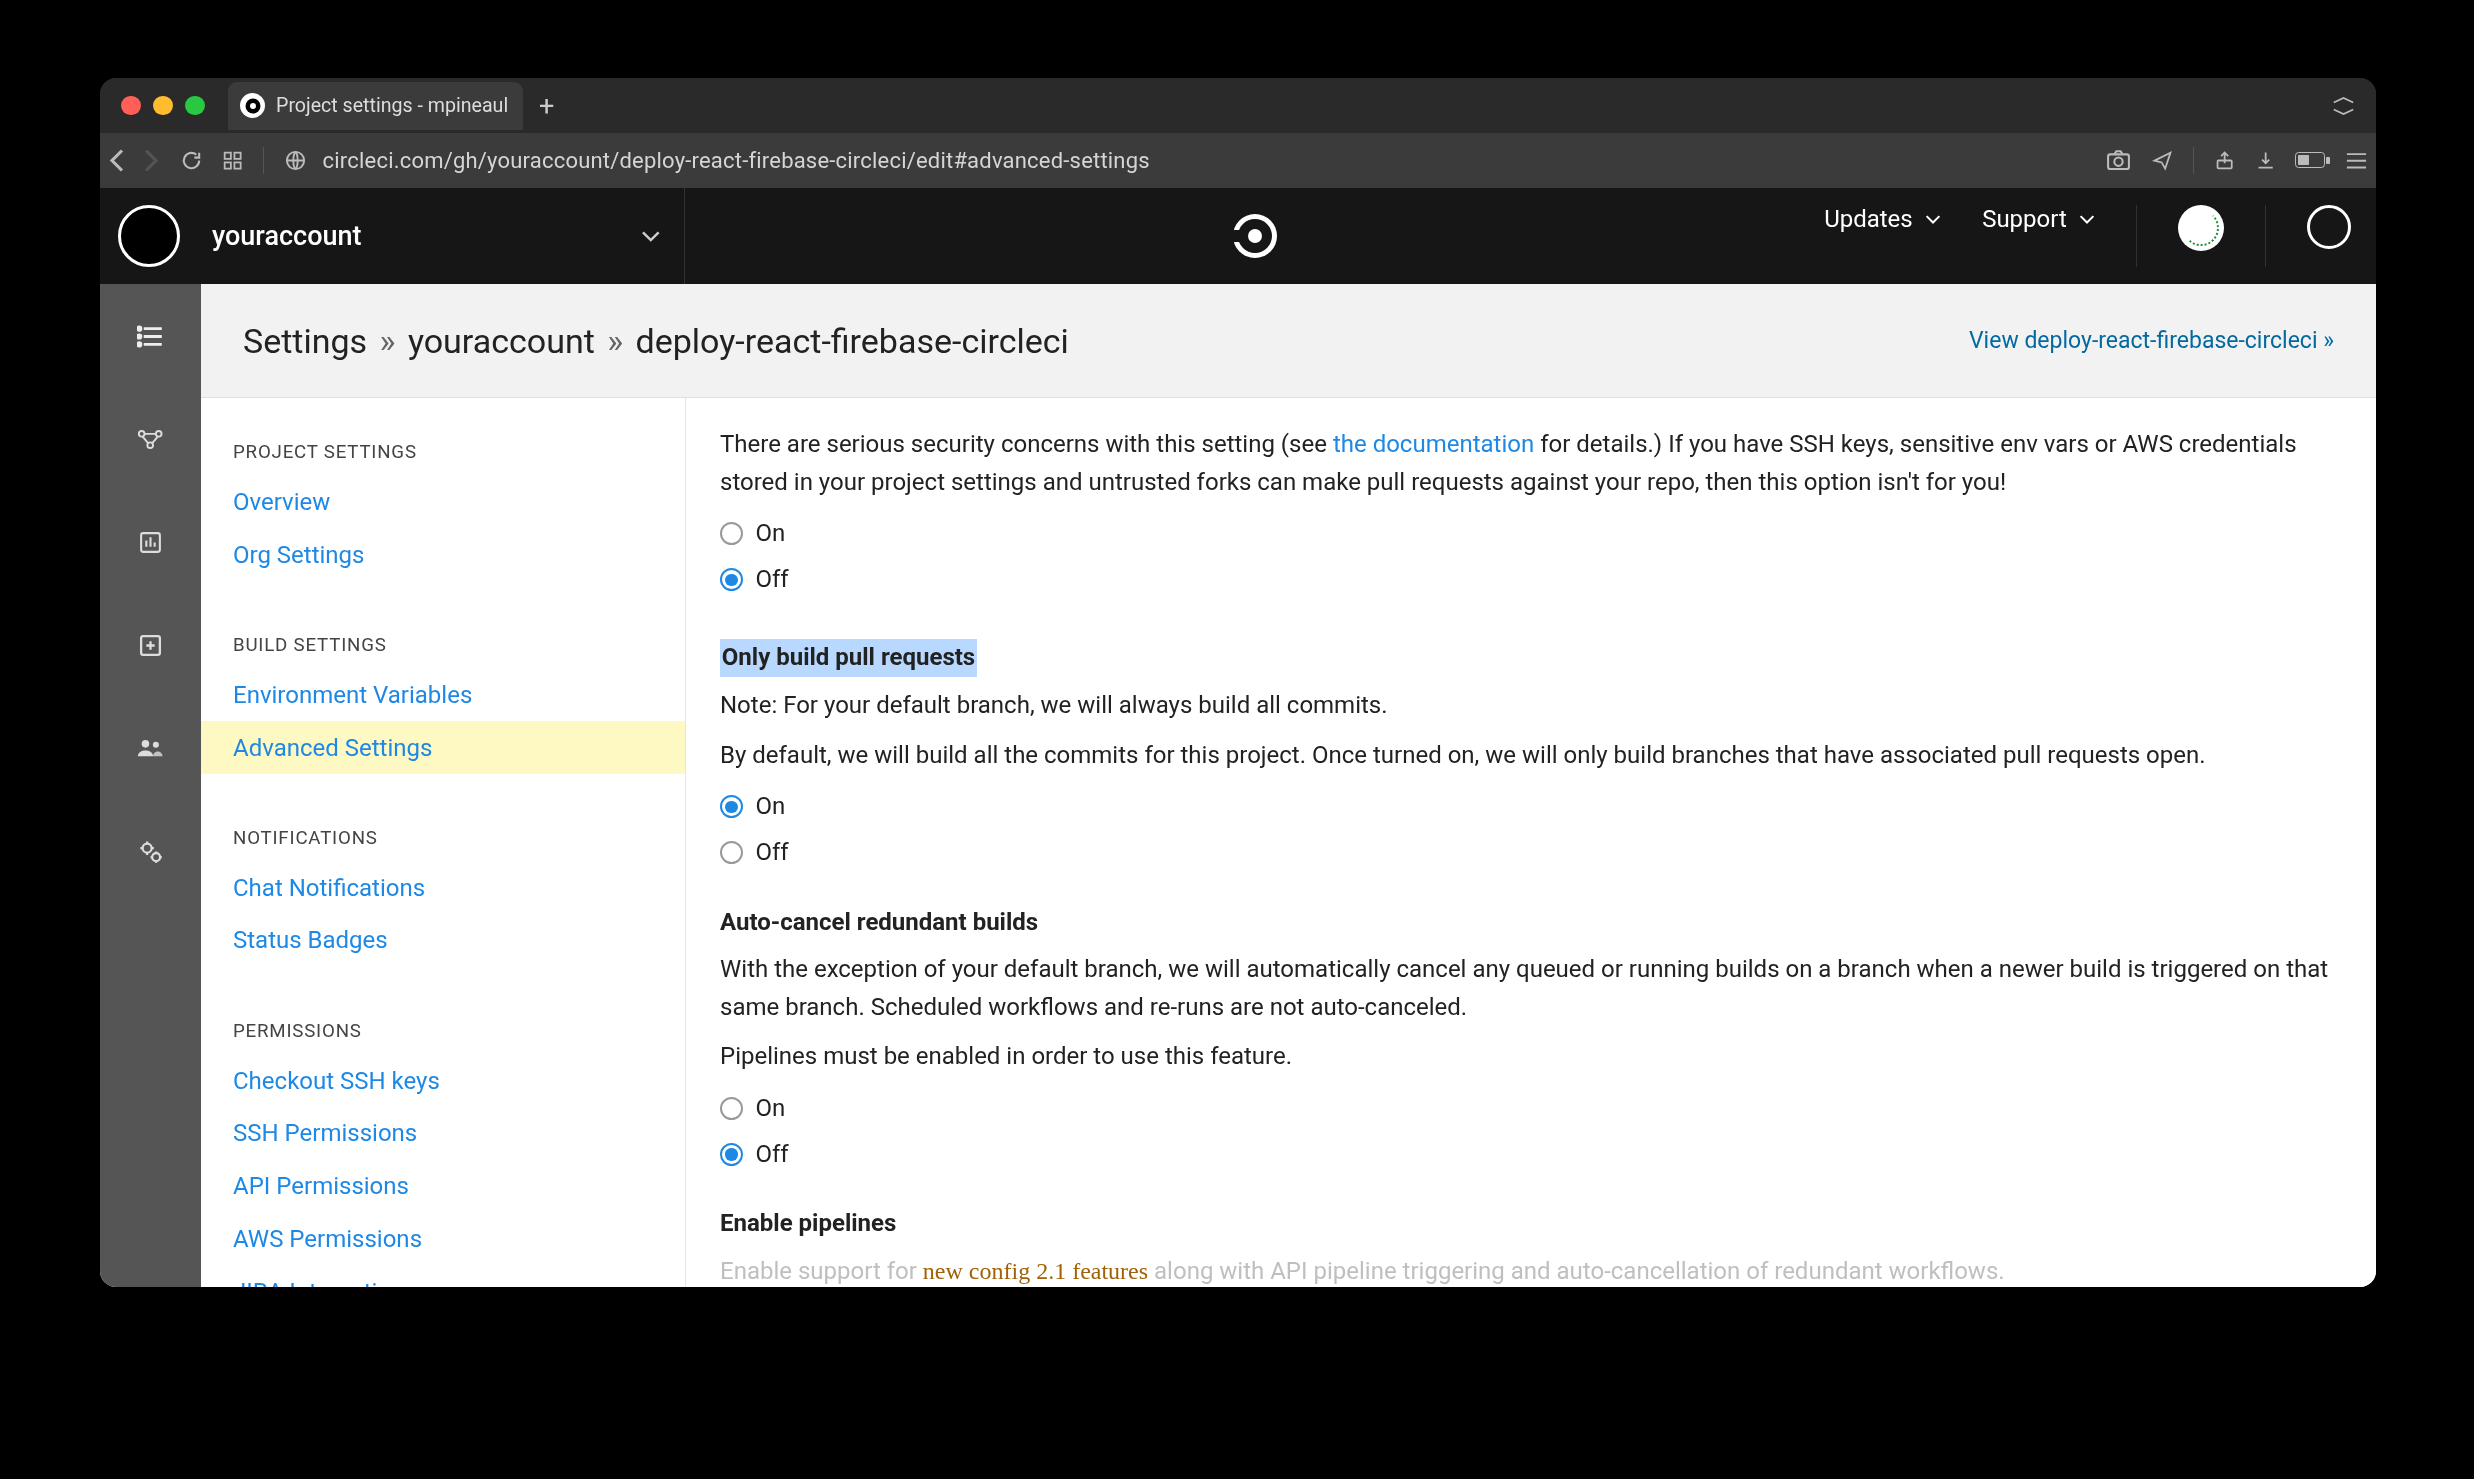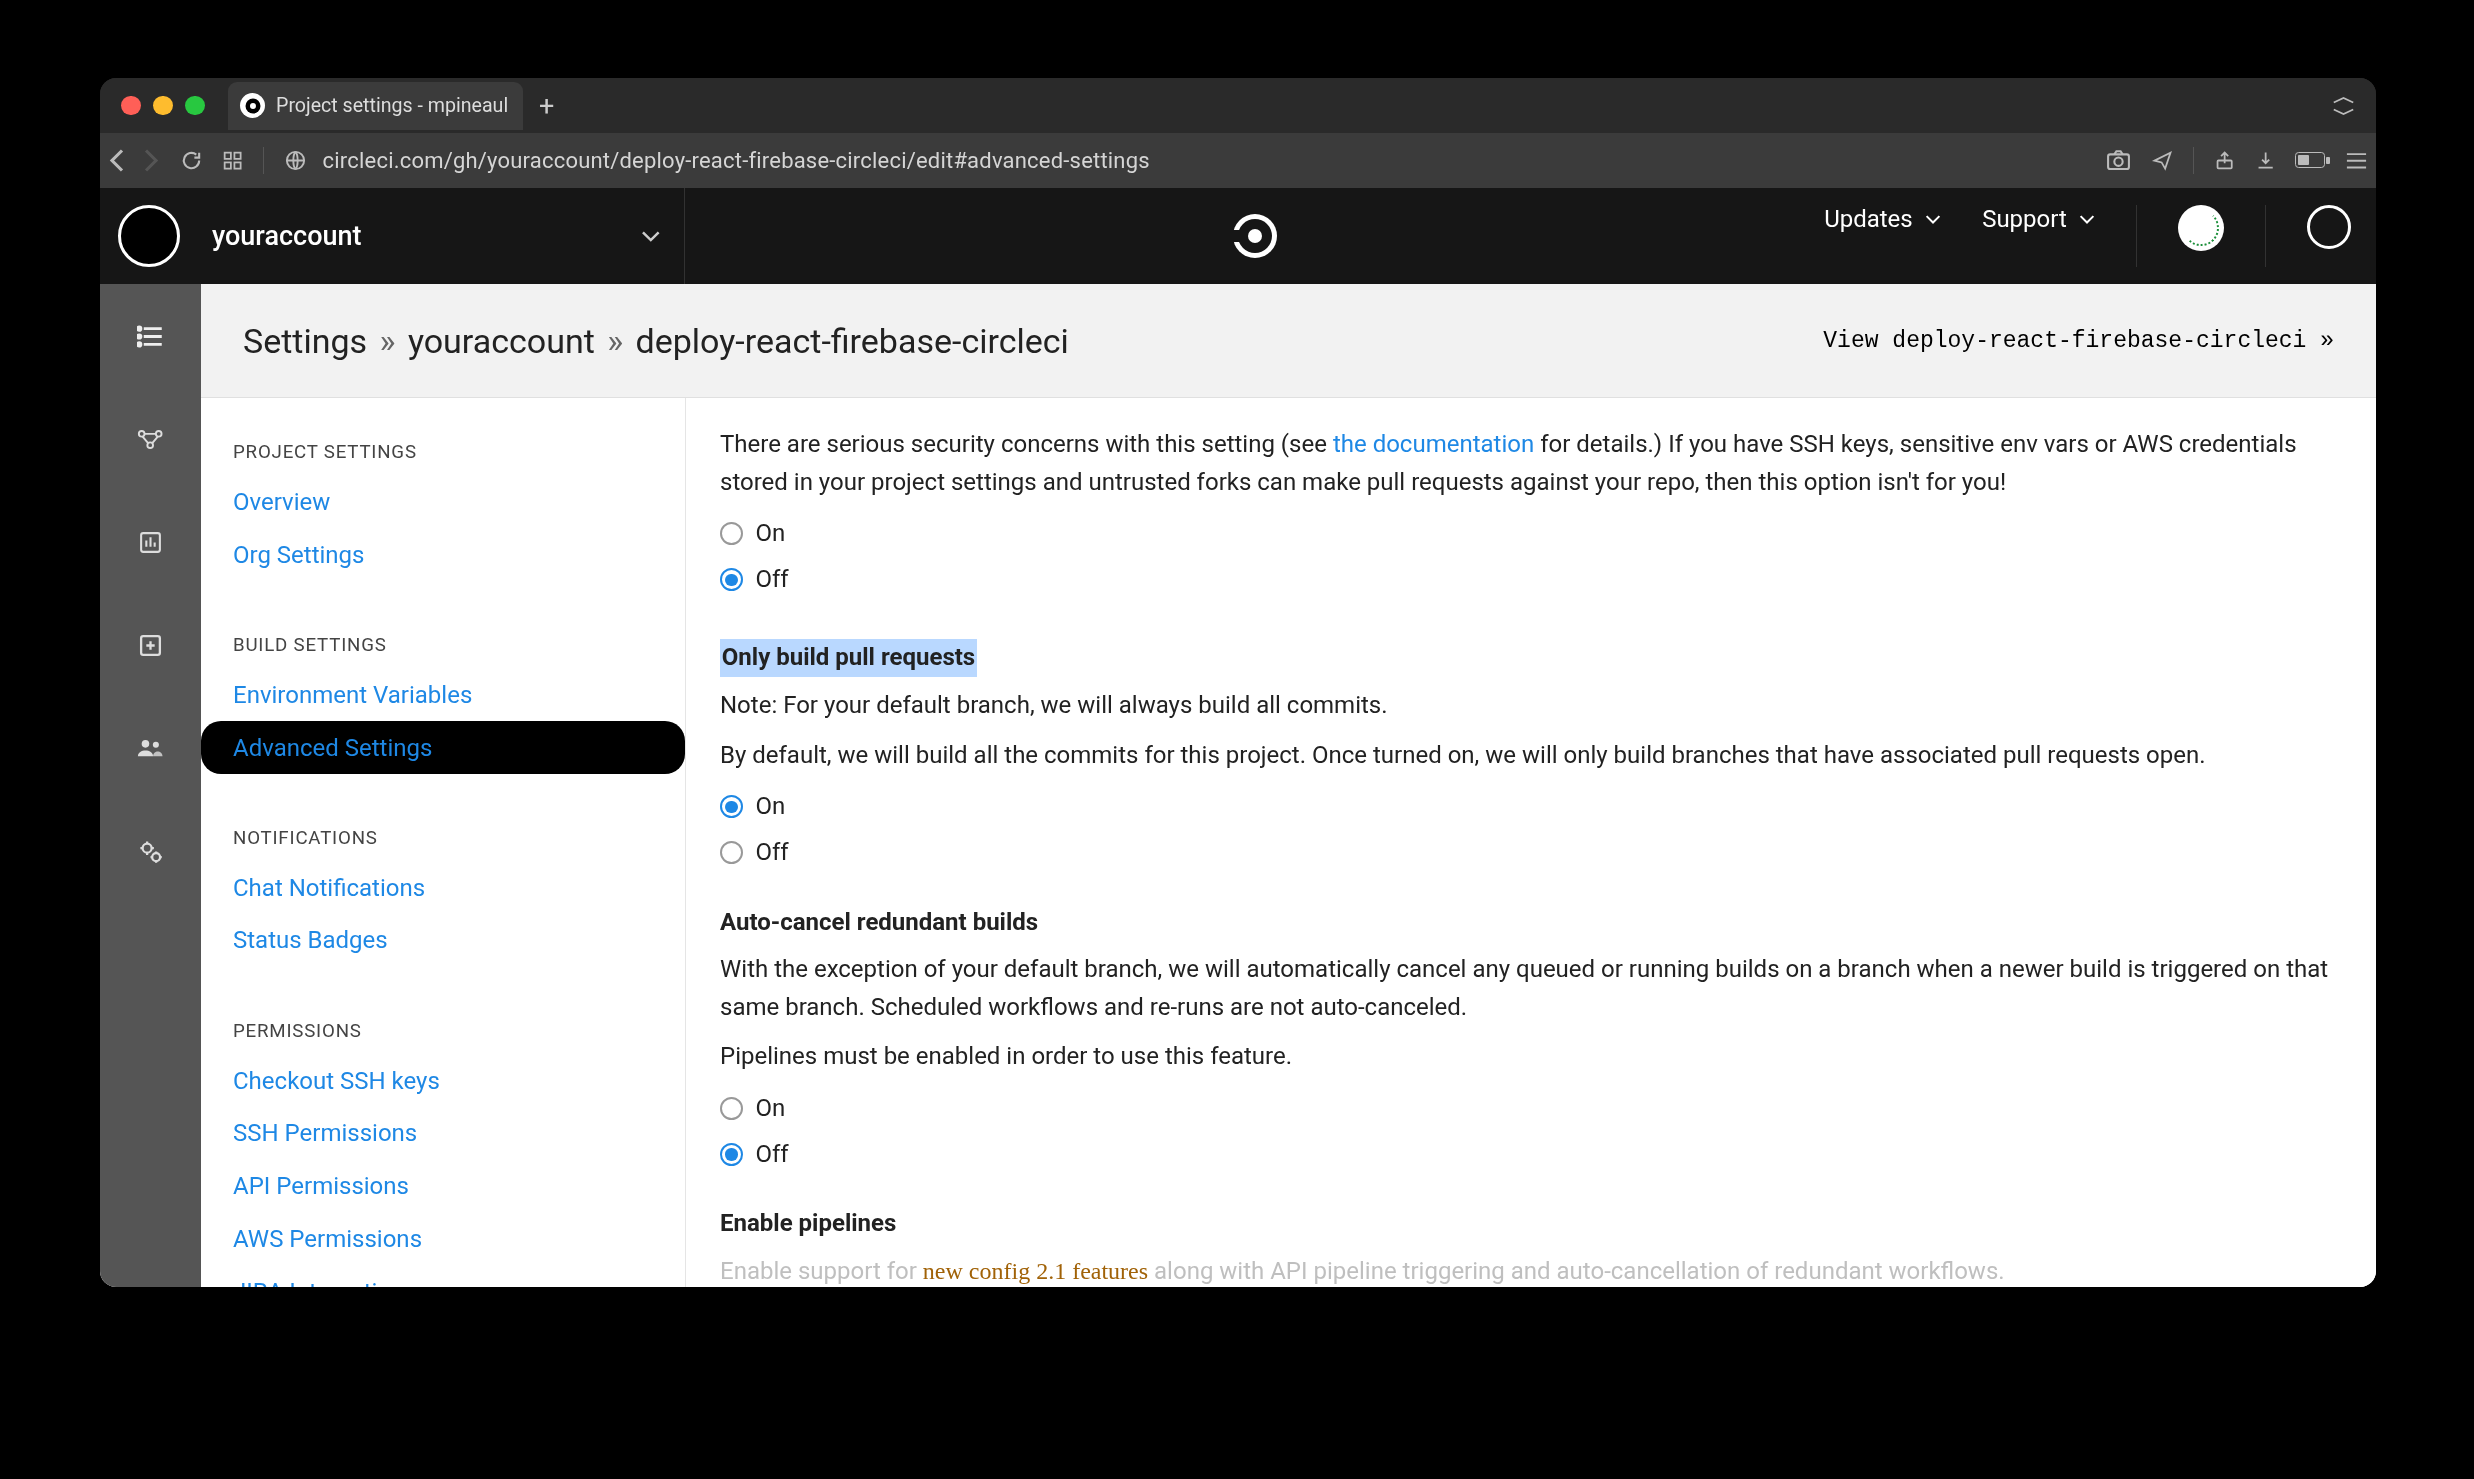--- a/index.html
+++ b/index.html
@@ -123,39 +123,39 @@
 
   .breadcrumb-bar {
     height: 114px; background:#f2f2f2;
     display:flex; align-items:center; padding: 0 42px;
     border-bottom: 0.9px solid #e0e0e0;
     justify-content: space-between;
   }
   .breadcrumb { font-size: 34px; color:#222; display:flex; gap:12.4px; align-items:baseline;}
   .breadcrumb .crumb { }
   .breadcrumb .arrow { color:#666;}
-  .view-link { color:#000000; font-size:23px; text-decoration:none;font-family:Liberation Mono, monospace;}
+  .view-link { color:#0369a1; font-size:23px; text-decoration:none;}
 
   .content-row { flex:1; display:flex; overflow:hidden;}
 
   .sidebar {
     width: 485px; background:#fff; border-right:0.9px solid #e5e5e5;
     padding: 27px 0 9px 0;
     font-size: 24px;
     overflow-y:auto;
   }
   .sidebar .sec-title {
     font-size: 18.7px; font-weight:400; letter-spacing:0.8px; color:#444;
     padding: 16px 32px 12.4px 32px;
     text-transform: uppercase;
   }
   .sidebar .link {
     display:block; padding: 12.4px 32px; color:#1e88e5; cursor:pointer;
   }
-  .sidebar .link.active { background:#000000;border-radius:20px; }
+  .sidebar .link.active { background:#fef9c3; }
   .sidebar .gap { height: 37px;}
 
   .settings-pane {
     flex:1; background:#fff; padding: 28.4px 34px 18px 34px;
     font-size: 24px; color:#222; line-height:1.55;
     overflow-y:auto;
   }
   .settings-pane p { margin-bottom: 12.4px;}
   .settings-pane a { color:#1e88e5; text-decoration:none;text-align:center;}
   .sec-head { font-weight:700; margin-top: 32px; margin-bottom:10.7px;}

